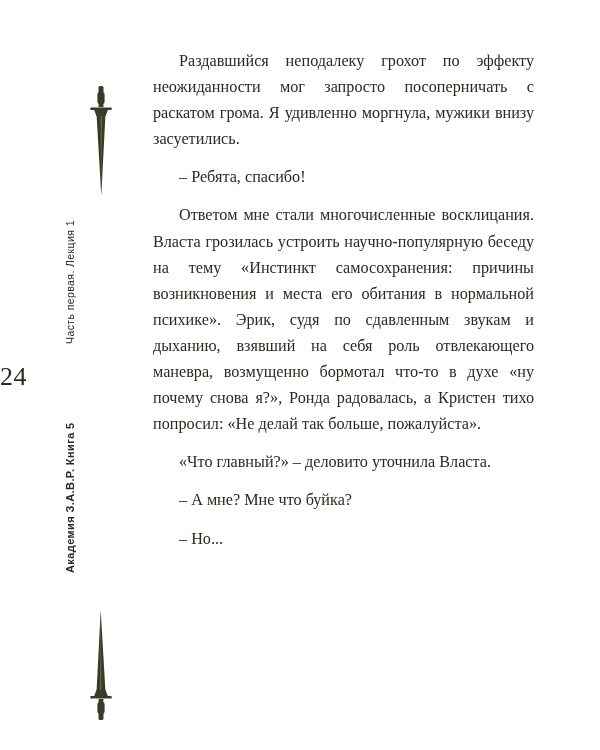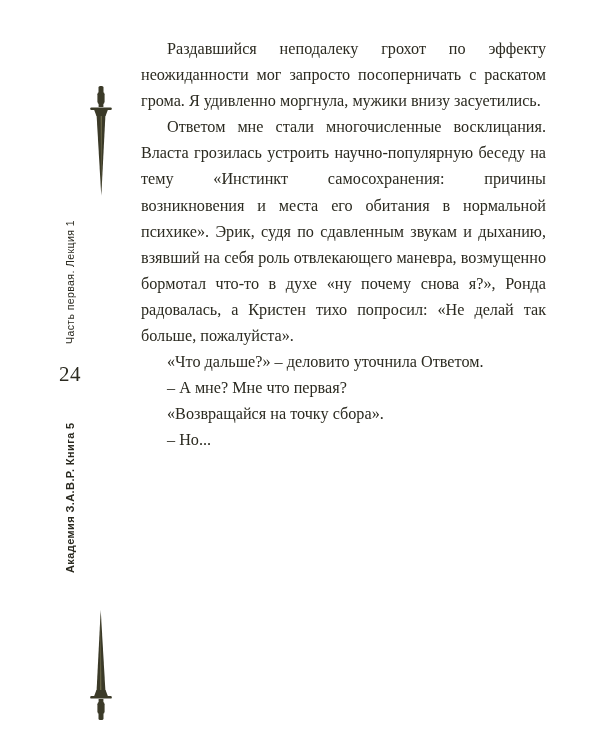--- a/index.html
+++ b/index.html
@@ -72,44 +72,43 @@
     display: flex;
     align-items: center;
     justify-content: center;
   }
 
   .folio {
     position: absolute;
     left: 0;
     top: 362px;
     width: 140px;
-    text-align: center;
     font-family: "Liberation Serif", serif;
-    font-size: 21px;
+    font-size: 26px;
     color: #2b2a20;
     letter-spacing: 0.5px;
   }
 
   
   .textblock {
     position: absolute;
     left: 141px;
     top: 36px;
     width: 405px;
     color: #2b2a20;
     font-family: "Liberation Serif", serif;
     font-size: 16.2px;
     line-height: 26.1px;
     text-align: justify;
     text-justify: inter-word;
     hyphens: auto;
     -webkit-hyphens: auto;
   }
   .textblock p {
-    margin: 0;
+    margin: 12px;
     text-indent: 26px;
   }
 </style>
 </head>
 <body>
 
 <div class="page">
 
   <div class="margin-col">
 
@@ -144,20 +143,20 @@
           <path d="M8.6 31.5 L17.4 31.5 L13.3 112 Z"></path>
           <path d="M12.6 32 L14.0 32 L13.3 108 Z" fill="#6a6748"></path>
         </g>
       </svg>
     </div>
 
   </div>
 
   <div class="textblock">
       <p>Раздавшийся неподалеку грохот по эффекту неожиданности мог запросто посоперничать с раскатом грома. Я удивленно моргнула, мужики внизу засуетились.</p>
+      <p>– Ребята, спасибо!</p>
       <p>Ответом мне стали многочисленные восклицания. Власта грозилась устроить научно-популярную беседу на тему «Инстинкт самосохранения: причины возникновения и места его обитания в нормальной психике». Эрик, судя по сдавленным звукам и дыханию, взявший на себя роль отвлекающего маневра, возмущенно бормотал что-то в духе «ну почему снова я?», Ронда радовалась, а Кристен тихо попросил: «Не делай так больше, пожалуйста».</p>
-      <p>«Что дальше?» – деловито уточнила Ответом.</p>
-      <p>– А мне? Мне что первая?</p>
-      <p>«Возвращайся на точку сбора».</p>
+      <p>«Что главный?» – деловито уточнила Власта.</p>
+      <p>– А мне? Мне что буйка?</p>
       <p>– Но...</p>
     </div>
 
 </div>
 
 </body></html>

